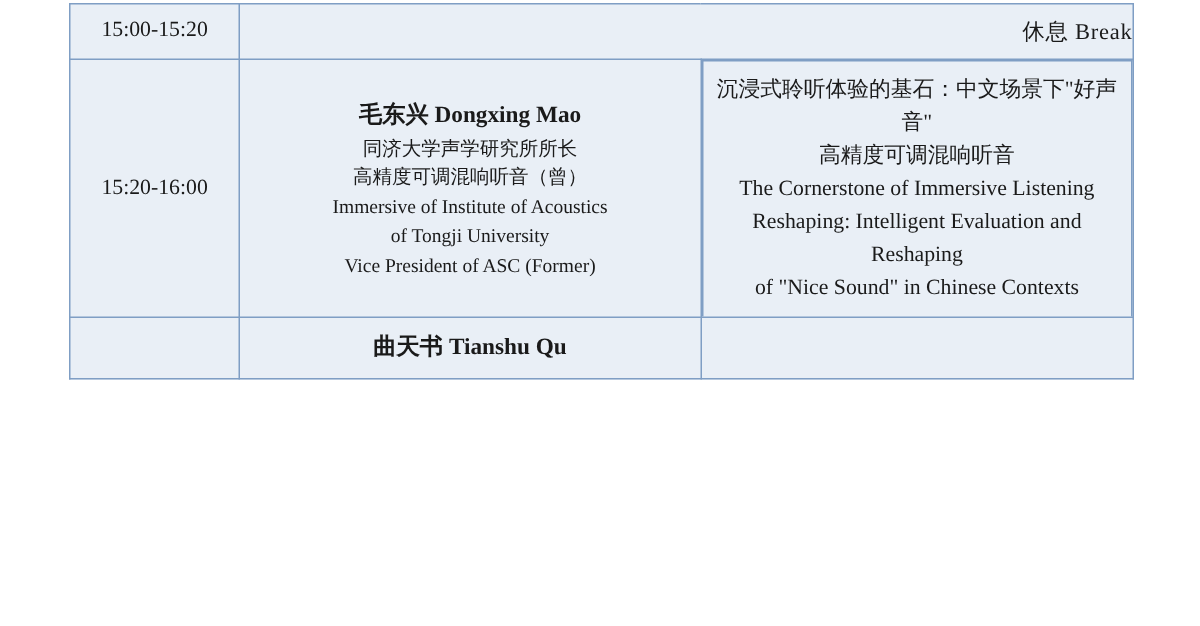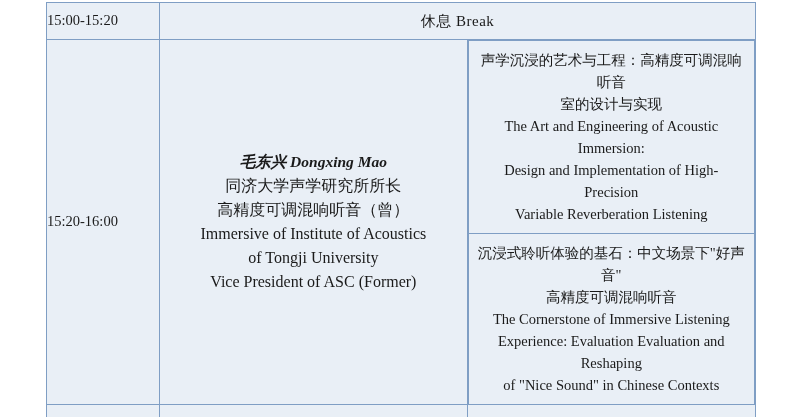--- a/index.html
+++ b/index.html
@@ -31,47 +31,46 @@
   table.schedule td {
     border: 1px solid #7f9ec4;
     background: #e9eff6;
     vertical-align: middle;
     padding: 0;
   }
   .col-time { width: 113px; }
   .col-speaker { width: 307px; }
   .col-topic { width: 288px; }
   .time-text {
-    text-align: left;
+    text-align: center;
     font-size: 14.5px;
     line-height: 1.35;
     font-family: "Liberation Serif", serif;
   }
   .break-row td {
     height: 36px;
   }
   .break-text {
-    text-align: center;
+    text-align: right;
     font-size: 15px;
     letter-spacing: 0.5px;
   }
   .speaker-block {
     text-align: center;
     font-size: 14.5px;
     line-height: 1.5;
     padding: 8px 10px;
   }
   .speaker-name {
     font-weight: bold;
     font-size: 15.5px;
     margin-bottom: 1px;
-    font-style: italic;
   }
   .speaker-aff {
-    font-size: 16px;
+    font-size: 13px;
     line-height: 1.5;
   }
   .topic-block {
     text-align: center;
     font-size: 14.5px;
     line-height: 1.52;
     padding: 8px 9px;
   }
   .topic-cn {
     display: block;
@@ -126,35 +125,24 @@
             <div class="speaker-aff">of Tongji University</div>
             <div class="speaker-aff">Vice President of ASC (Former)</div>
           </div>
         </td>
         <td>
           <table class="inner-table">
             <tbody>
               <tr>
                 <td>
                   <div class="topic-block">
-                    <span class="topic-cn">声学沉浸的艺术与工程：高精度可调混响听音</span>
-                    <span class="topic-cn">室的设计与实现</span>
-                    <span class="topic-en">The Art and Engineering of Acoustic Immersion:</span>
-                    <span class="topic-en">Design and Implementation of High-Precision</span>
-                    <span class="topic-en">Variable Reverberation Listening</span>
-                  </div>
-                </td>
-              </tr>
-              <tr>
-                <td>
-                  <div class="topic-block">
                     <span class="topic-cn">沉浸式聆听体验的基石：中文场景下"好声音"</span>
                     <span class="topic-cn">高精度可调混响听音</span>
                     <span class="topic-en">The Cornerstone of Immersive Listening</span>
-                    <span class="topic-en">Experience: Evaluation Evaluation and Reshaping</span>
+                    <span class="topic-en">Reshaping: Intelligent Evaluation and Reshaping</span>
                     <span class="topic-en">of "Nice Sound" in Chinese Contexts</span>
                   </div>
                 </td>
               </tr>
             </tbody>
           </table>
         </td>
       </tr>
 
       <tr>

